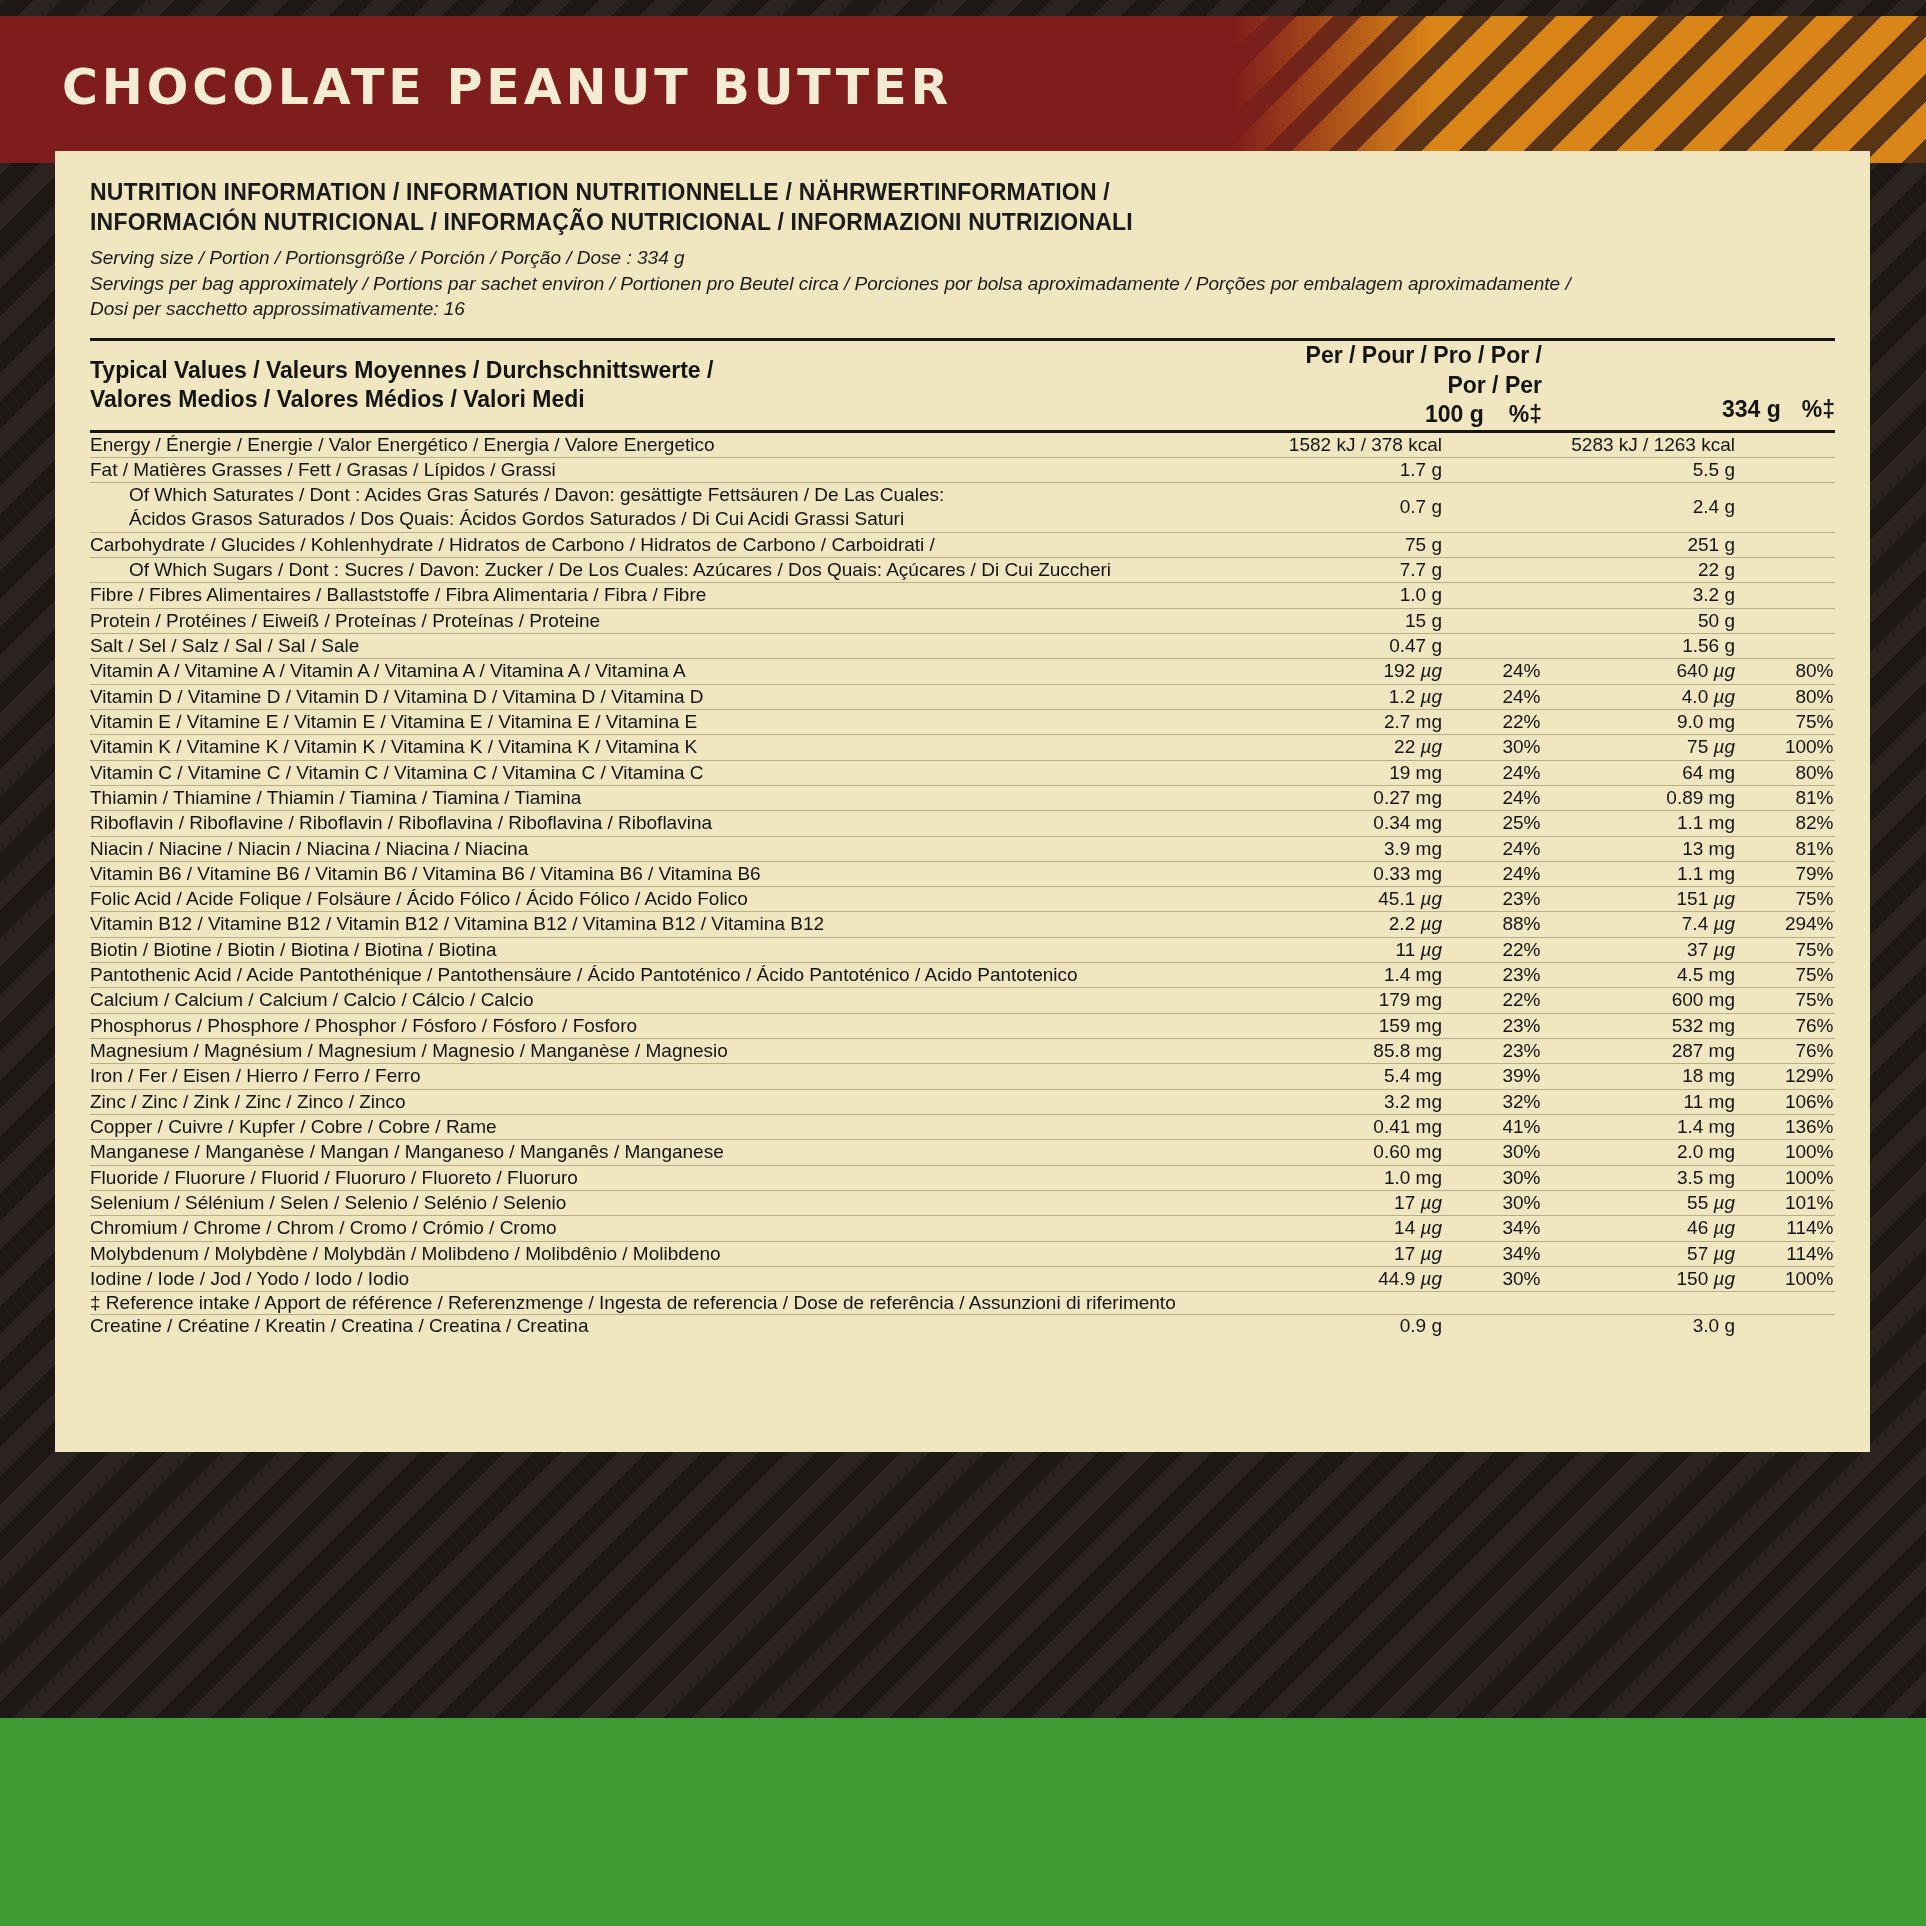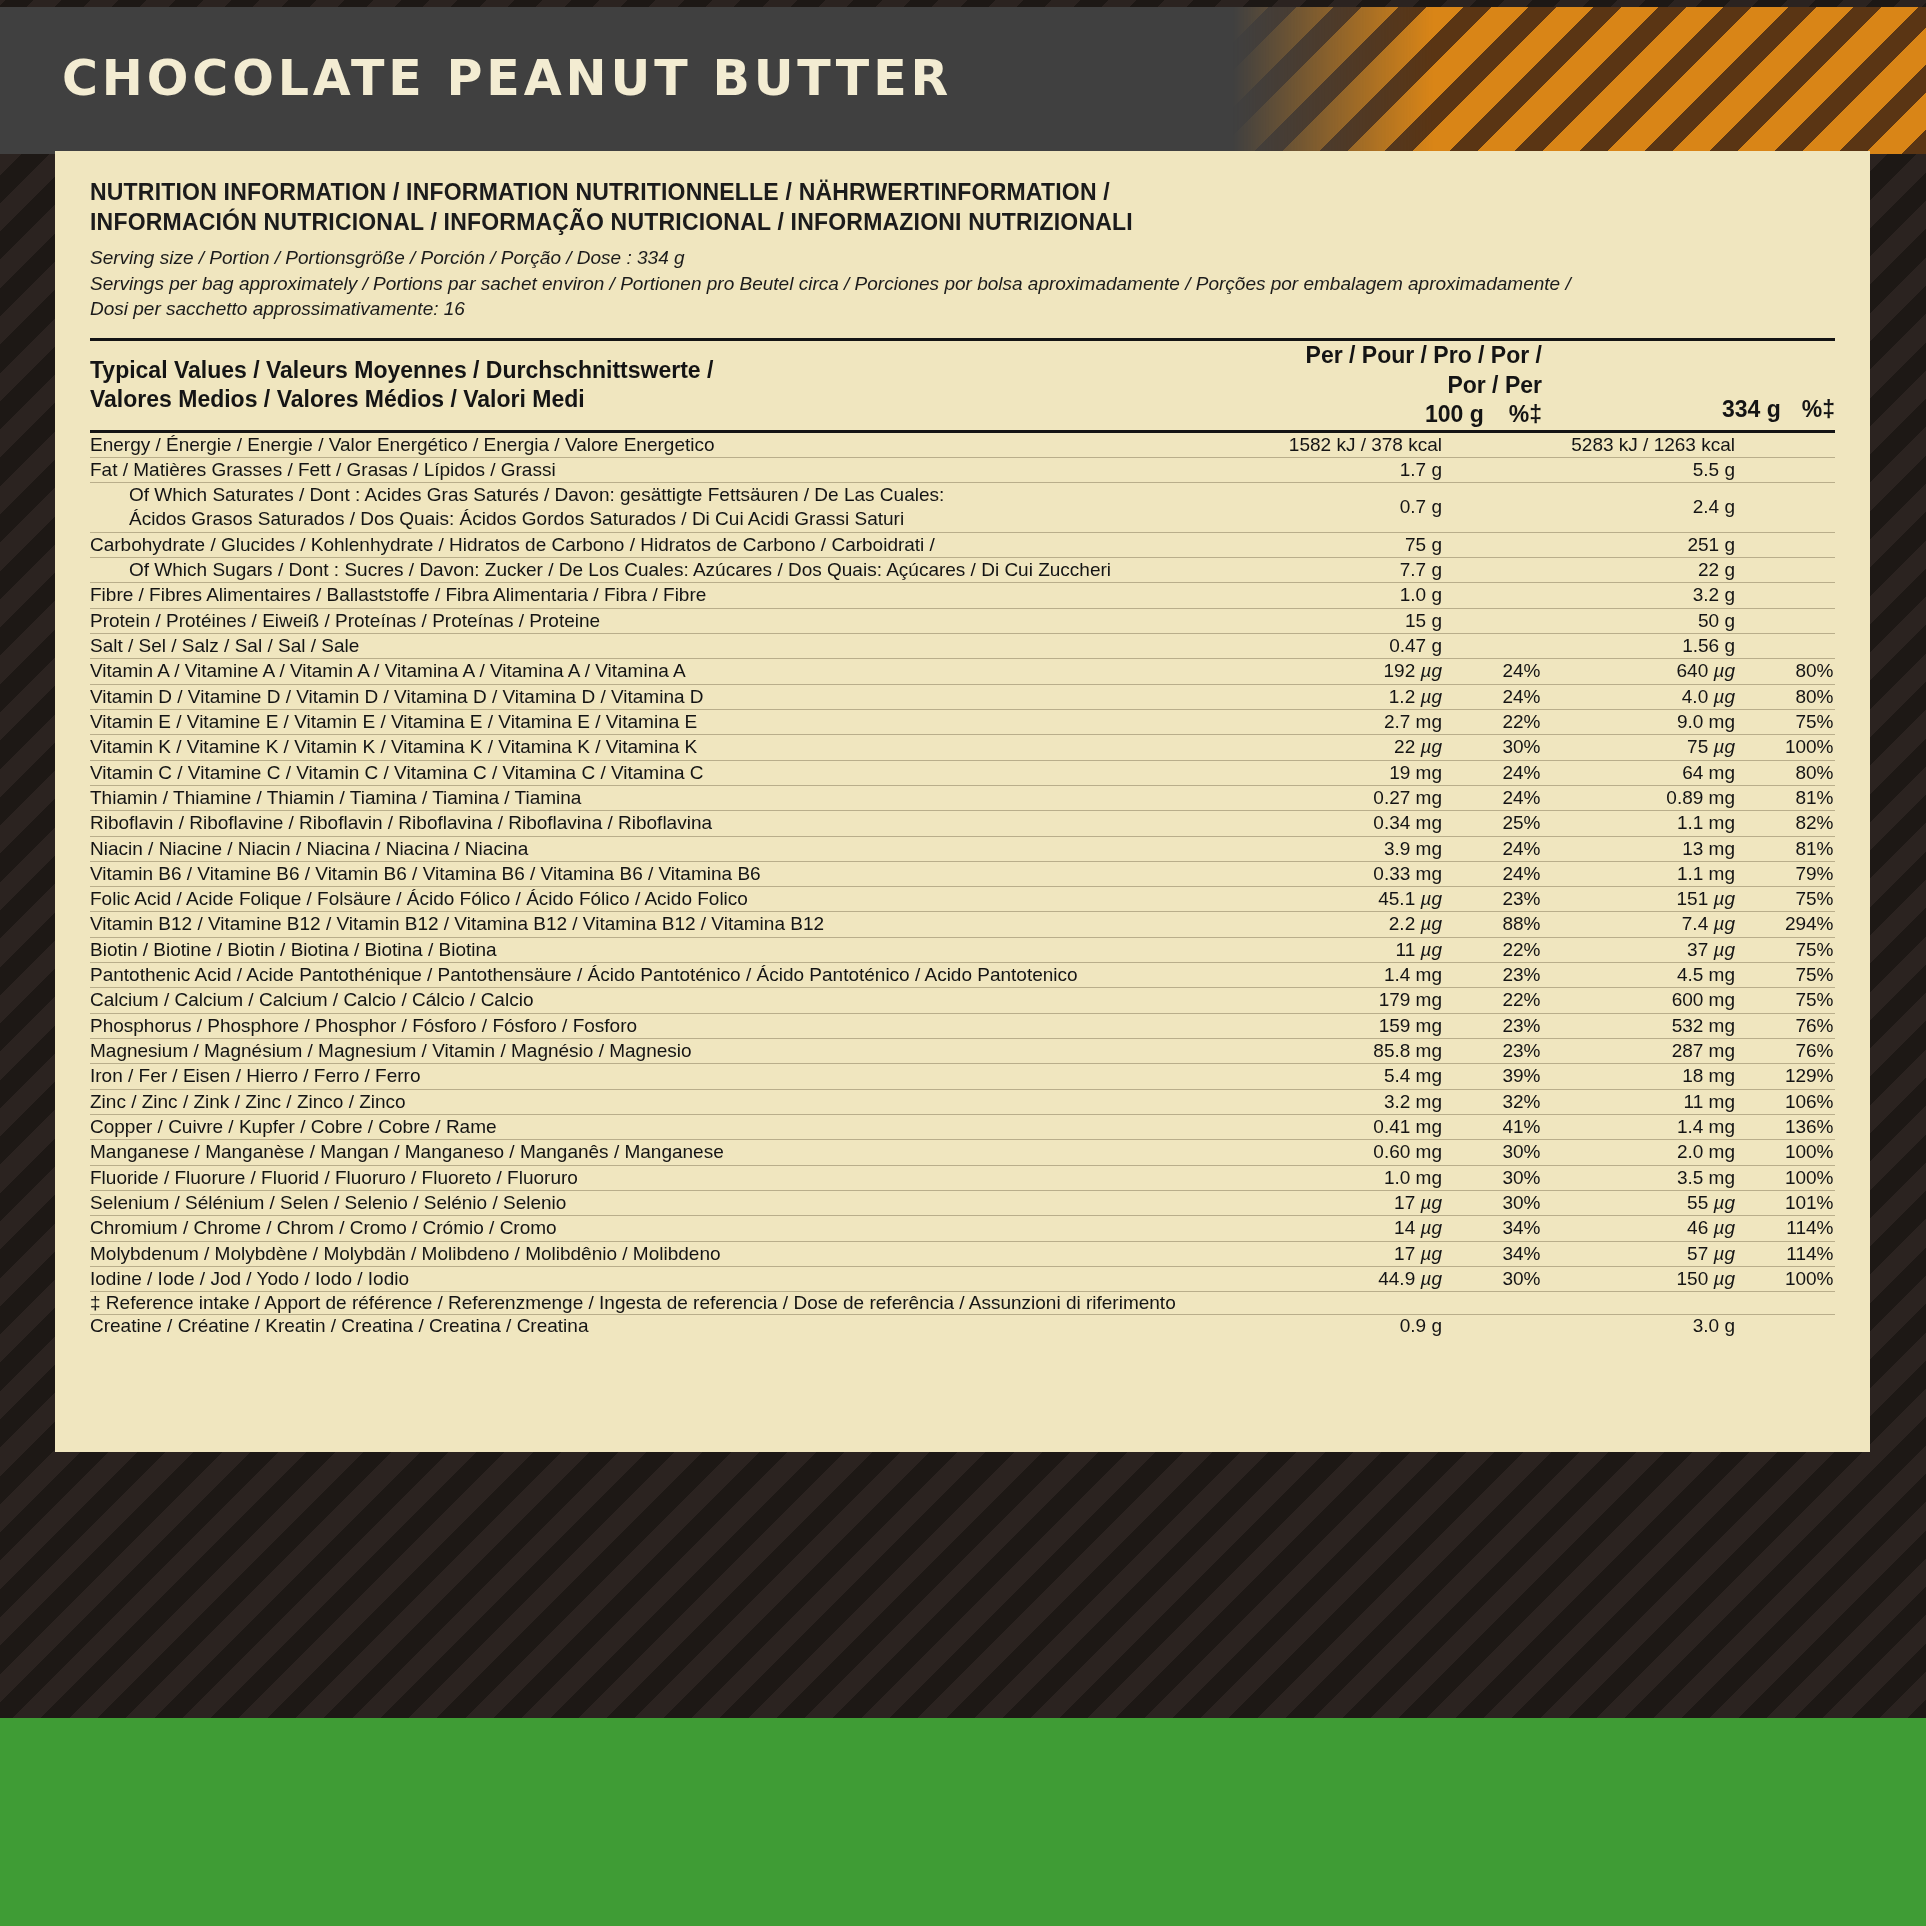--- a/index.html
+++ b/index.html
@@ -23,24 +23,24 @@
       #2b2320 0px,
       #2b2320 20px,
       #1d1815 20px,
       #1d1815 40px
     );
   }
 
   
   .header-band {
     position: absolute;
-    left: 0; top: 7px;
+    left: 0; top: 16px;
     width: 1926px;
     height: 147px;
-    background: #404040;
+    background: #7f1d1d;
     overflow: hidden;
   }
   .header-stripes {
     position: absolute;
     right: 0; top: 0;
     width: 693px; height: 151px;
     background-image: repeating-linear-gradient(
       -45deg,
       #5a3514 0px,
       #5a3514 20px,
@@ -407,21 +407,21 @@
           <td class="label">
             <div>Phosphorus / Phosphore / Phosphor / Fósforo / Fósforo / Fosforo</div>
           </td>
           <td class="num">159 mg</td>
           <td class="pct">23%</td>
           <td class="num">532 mg</td>
           <td class="pct">76%</td>
         </tr>
         <tr class="row">
           <td class="label">
-            <div>Magnesium / Magnésium / Magnesium / Vitamin / Magnésio / Magnesio</div>
+            <div>Magnesium / Magnésium / Magnesium / Magnesio / Manganèse / Magnesio</div>
           </td>
           <td class="num">85.8 mg</td>
           <td class="pct">23%</td>
           <td class="num">287 mg</td>
           <td class="pct">76%</td>
         </tr>
         <tr class="row">
           <td class="label">
             <div>Iron / Fer / Eisen / Hierro / Ferro / Ferro</div>
           </td>

